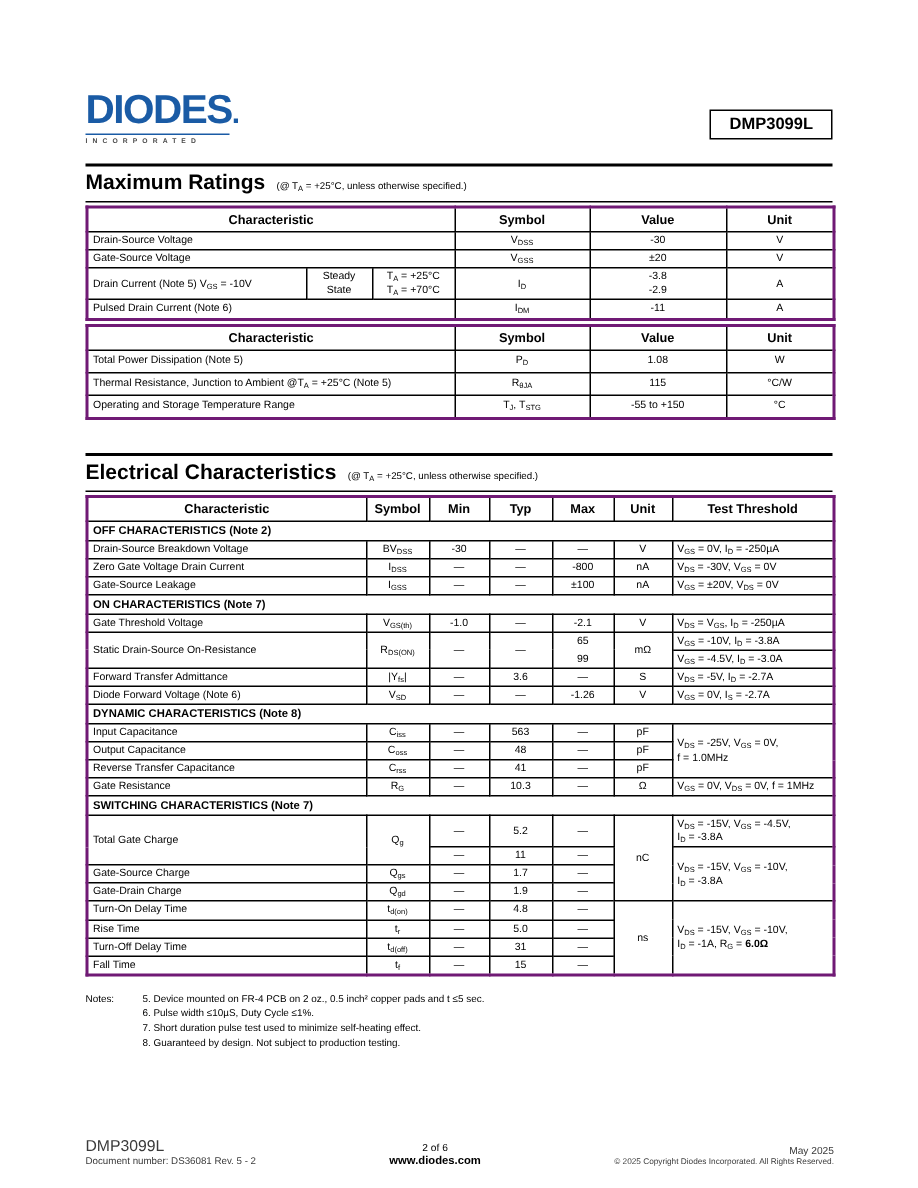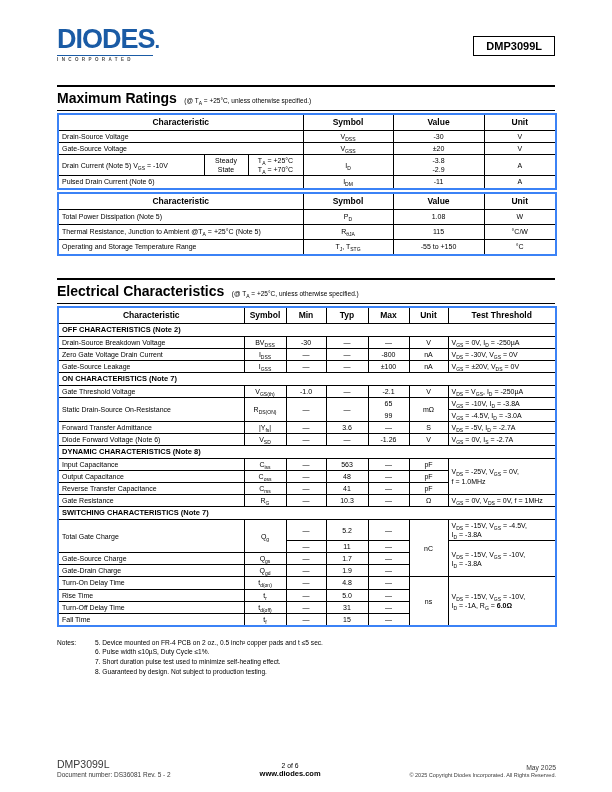--- a/index.html
+++ b/index.html
@@ -4,37 +4,37 @@
 <style>
   * { box-sizing: border-box; margin: 0; padding: 0; }
   html, body { background: #fff; }
   .page {
     width: 612px; height: 792px; background: #fff; position: relative;
     overflow: hidden; font-family: "Liberation Sans", sans-serif; color: #000;
   }
   .content { position: absolute; left: 57px; top: 26px; width: 498px; }
 
   
-  .header-row { display: flex; justify-content: space-between; align-items: flex-start; height: 56px; }
+  .header-row { display: flex; justify-content: space-between; align-items: center; height: 56px; margin-top: 24px; }
   .logo { line-height: 1; }
   .logo-brand { color: #1A5BA5; font-size: 27px; font-weight: bold; letter-spacing: -1px; display: inline-block; }
   .logo-dot { color: #1A5BA5; font-size: 20px; font-weight: bold; }
   .logo-sub { font-size: 4.5px; font-weight: bold; letter-spacing: 3.4px; color: #4a4a4a; margin-top: 2px; border-top: 1px solid #1A5BA5; padding-top: 1.5px; width: 96px; }
   .part-box { border: 1.5px solid #000; padding: 3px 12px; font-size: 11px; font-weight: bold; margin-top: 10px; }
 
   
   .sec-heading { border-top: 2.5px solid #000; border-bottom: 1.5px solid #000; padding: 2px 0 3px; }
   .sec-heading .t1 { font-size: 14px; font-weight: bold; display: inline; }
   .sec-heading .t2 { font-size: 6.5px; display: inline; margin-left: 3px; }
   .mt-max { margin-top: 3px; }
   .mt-thermal { margin-top: 21px; }
   .mt-elec { margin-top: 22px; }
 
   
-  table { width: 100%; border-collapse: collapse; table-layout: fixed; margin-top: 2px; border: 2px solid #3b82f6; }
+  table { width: 100%; border-collapse: collapse; table-layout: fixed; margin-top: 2px; border: 2px solid #701a75; }
   th, td { border: 1px solid #000; font-size: 7px; padding: 1px 3px; text-align: center; vertical-align: middle; line-height: 1.3; overflow: hidden; }
   th { font-size: 8.5px; font-weight: bold; padding: 2px 3px; }
   .thermal-t td { padding: 2.5px 3px; }
   td.l { text-align: left; }
   td.sec { text-align: left; font-weight: bold; font-size: 7.5px; padding: 1px 3px; }
   sub { font-size: 5px; line-height: 0; vertical-align: -1.5px; letter-spacing: 0; }
   .nb { border-bottom-style: hidden; }
   .nt { border-top-style: hidden; }
   b { font-weight: bold; }
 

